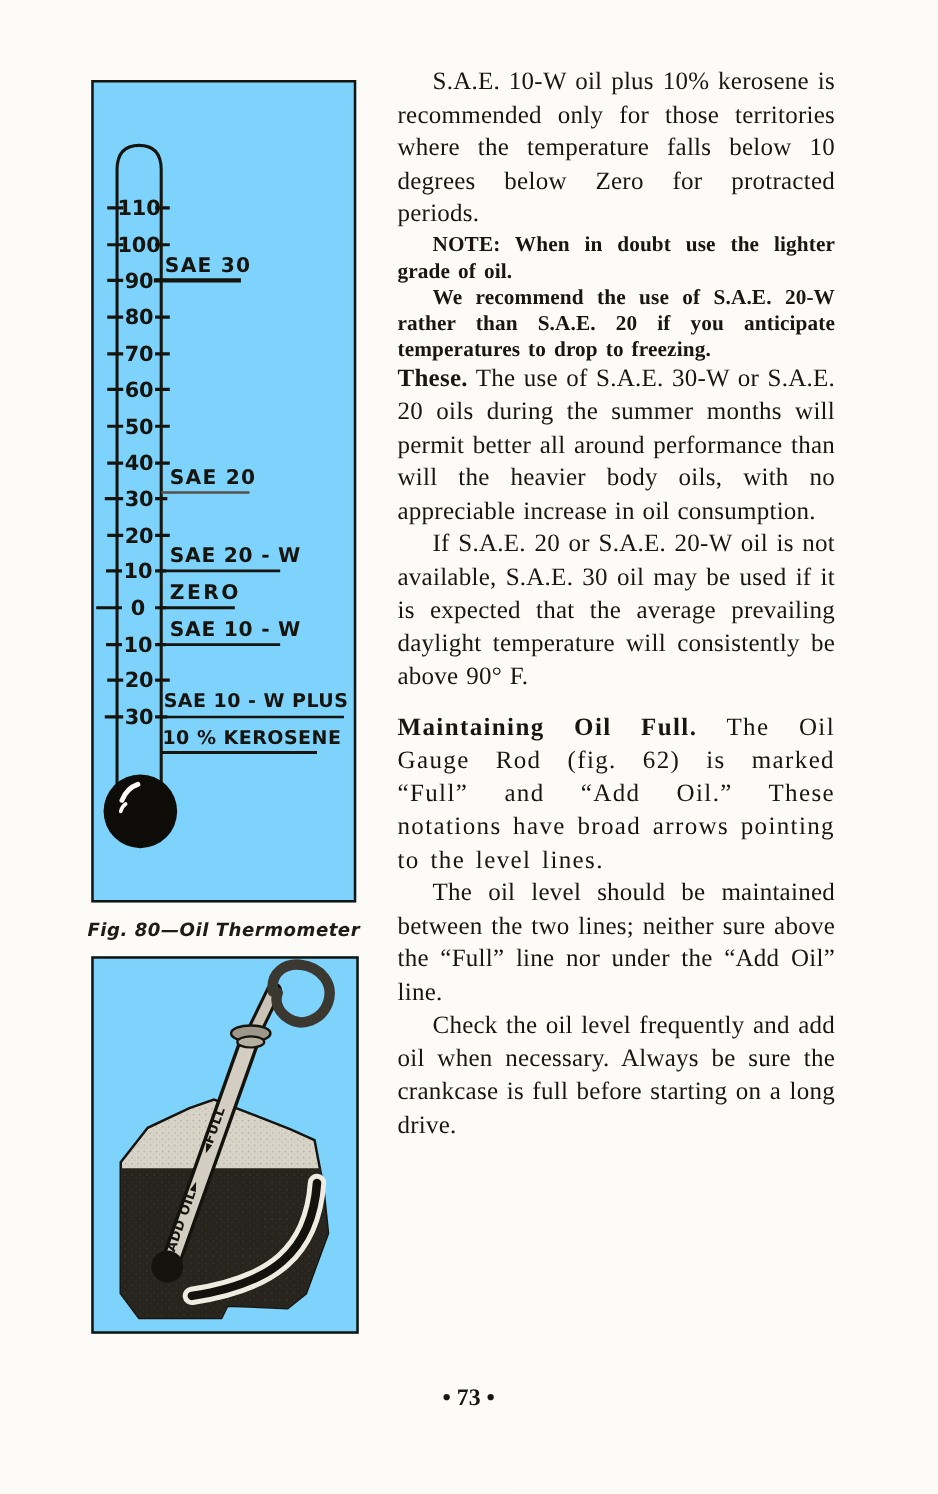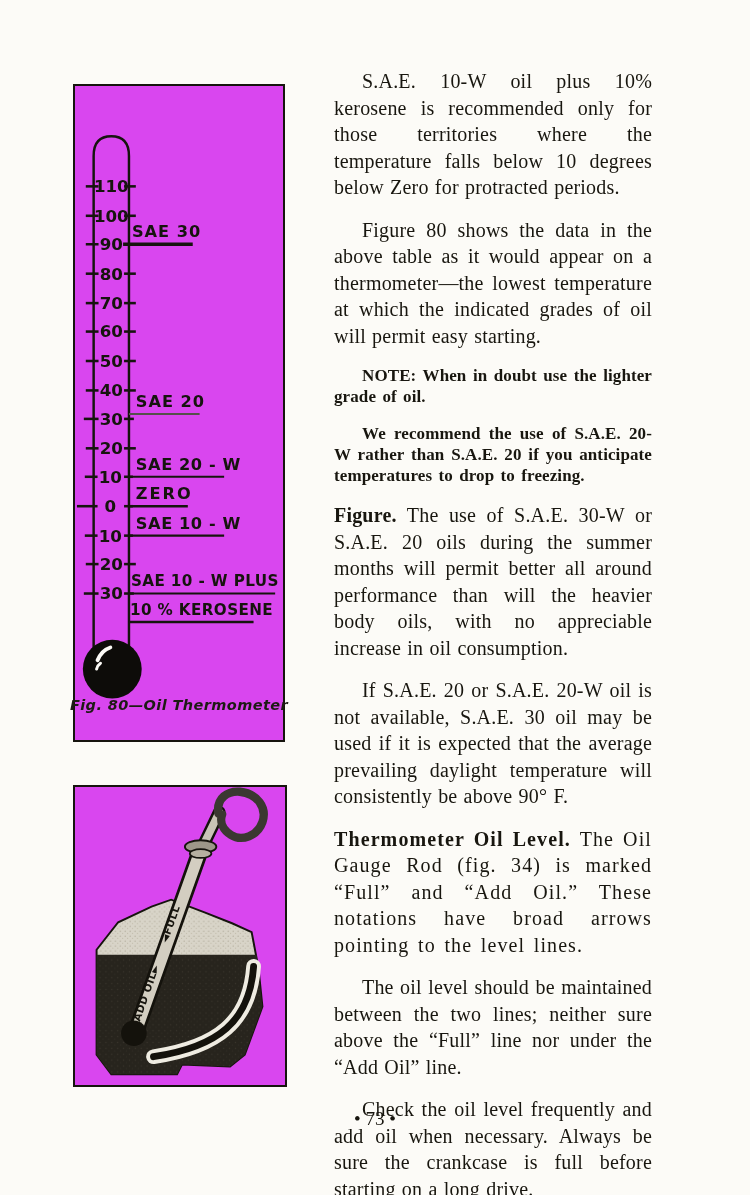--- a/index.html
+++ b/index.html
@@ -10,69 +10,68 @@
     margin:0 auto;
     background:#fcfbf7;
     font-family:"Liberation Serif", serif;
     color:#18160f;
     overflow:hidden;
   }
   
   .figbox{
     position:absolute;
     border:2.5px solid #16140e;
-    background:#d946ef;
+    background:#7dd3fc;
     box-sizing:border-box;
-    margin-top:20px;
   }
   .fig80{left:73px;top:64px;width:212px;height:658px;}
   .fig81{left:73px;top:765px;width:214px;height:302px;}
   .figbox svg{display:block;width:100%;height:100%;}
   .figcap{
     position:absolute;
     font-family:"DejaVu Sans", sans-serif;
     font-style:italic;
     font-weight:bold;
     font-size:14.5px;
     letter-spacing:.4px;
     text-align:center;
     color:#1d1b14;
     white-space:nowrap;
   }
-  .cap80{left:33px;top:697px;width:292px;}
+  .cap80{left:33px;top:737px;width:292px;}
   .cap81{left:23px;top:1084px;width:312px;}
   
   .column{
     position:absolute;
     left:318px;top:52px;width:350px;
     font-size:20px;
     line-height:26.5px;
     text-align:justify;
     letter-spacing:.2px;
     word-spacing:1px;
   }
-  .column p{margin:16px;text-indent:28px;}
+  .column p{margin:0;text-indent:28px;}
   .column p.flush{text-indent:0;}
   .column p.gap{margin-top:14px;}
   .note{
     margin:3px 0 3px 33px;
     font-weight:bold;
     font-size:17px;
     line-height:21px;
     text-indent:0;
     letter-spacing:.1px;
     word-spacing:2px;
   }
   .lead{font-weight:bold;}
   .spread{letter-spacing:1.1px;word-spacing:2.5px;}
   .pagenum{
     position:absolute;
     left:0;top:1108px;width:750px;
     text-align:center;
-    font-weight:normal;
+    font-weight:bold;
     font-size:19px;
     color:#18160f;
   }
   
   .hand{
     font-family:"DejaVu Sans", sans-serif;
     font-weight:bold;
     fill:#16140e;
   }
 </style>
@@ -201,32 +200,31 @@
         <text class="hand" font-size="10.5" text-anchor="middle" fill="#3a362b" letter-spacing=".5" transform="translate(100.5,140) rotate(-70.5)">◄FULL</text>
         <text class="hand" font-size="10.5" text-anchor="middle" fill="#3a362b" letter-spacing=".5" transform="translate(76,210) rotate(-70.5)">ADD OIL►</text>
       </g>
 
       <circle cx="60" cy="250" r="13" fill="#14120c"></circle>
     </svg>
   </div>
 
   <div class="column">
     <p><span>S.A.E. 10-W oil plus 10% kerosene is recommended only for those territories where the temperature falls below 10 degrees below Zero for protracted periods.</span></p>
-    <p><span>Figure 80 shows the data in the above table as it would appear on a thermometer—the lowest temperature at which the indicated grades of oil will permit easy starting.</span></p>
 
     <p class="note"><span class="lead">NOTE:</span>
         <span>When in doubt use the lighter grade of oil.</span></p>
     <p class="note"><span>We recommend the use of S.A.E. 20-W rather than S.A.E. 20 if you anticipate temperatures to drop to freezing.</span></p>
 
-    <p class="flush"><span class="lead">Figure.</span>
+    <p class="flush"><span class="lead">These.</span>
         <span>The use of S.A.E. 30-W or S.A.E. 20 oils during the summer months will permit better all around performance than will the heavier body oils, with no appreciable increase in oil consumption.</span></p>
 
     <p><span>If S.A.E. 20 or S.A.E. 20-W oil is not available, S.A.E. 30 oil may be used if it is expected that the average prevailing daylight temperature will consistently be above 90° F.</span></p>
 
-    <p class="flush gap spread"><span class="lead">Thermometer Oil Level.</span>
-        <span>The Oil Gauge Rod (fig. 34) is marked “Full” and “Add Oil.” These notations have broad arrows pointing to the level lines.</span></p>
+    <p class="flush gap spread"><span class="lead">Maintaining Oil Full.</span>
+        <span>The Oil Gauge Rod (fig. 62) is marked “Full” and “Add Oil.” These notations have broad arrows pointing to the level lines.</span></p>
 
     <p><span>The oil level should be maintained between the two lines; neither sure above the “Full” line nor under the “Add Oil” line.</span></p>
     <p><span>Check the oil level frequently and add oil when necessary. Always be sure the crankcase is full before starting on a long drive.</span></p>
   </div>
 
   <div class="pagenum">• 73 •</div>
 </div>
 
 </body></html>

